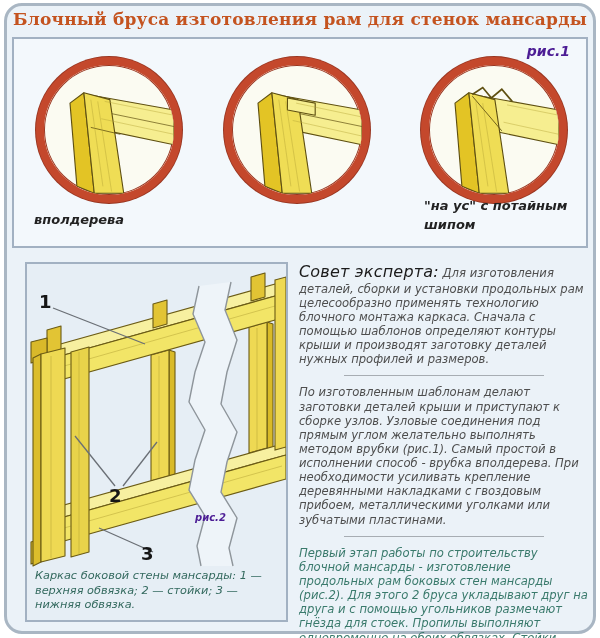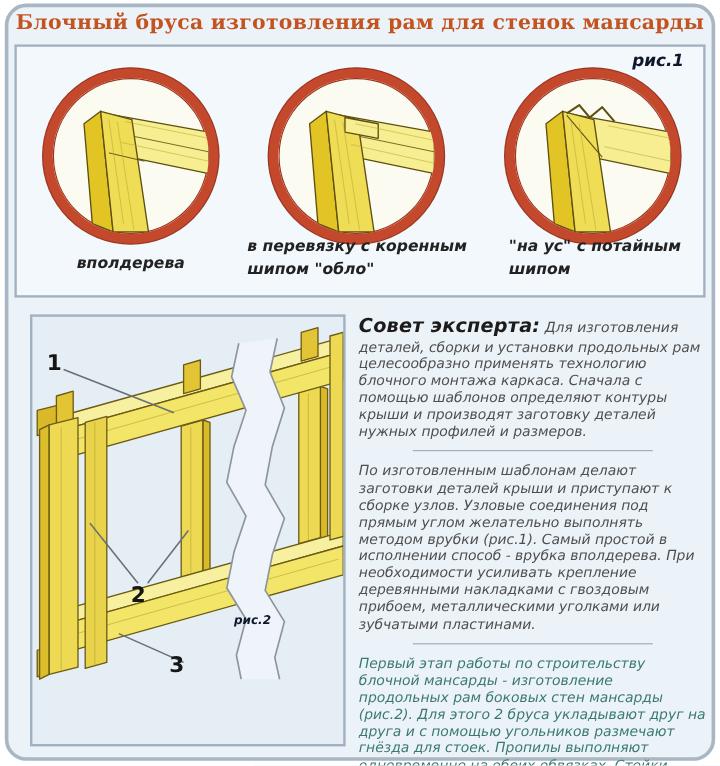--- a/index.html
+++ b/index.html
@@ -16,56 +16,56 @@
     font-family:"DejaVu Serif",serif;font-size:17px;font-weight:bold;
     color:#c4531f;letter-spacing:.2px;
   }
   
   .fig1-box{
     position:absolute;left:12px;top:37px;width:572px;height:207px;
     border:2px solid #a2b1c2;background:#f3f8fc;
   }
   .fig-label{
     font-family:"DejaVu Sans",sans-serif;font-weight:bold;font-style:italic;
-    font-size:14px;color:#0f172a;
+    font-size:14px;color:#4c1d95;
   }
   .fig1-label{position:absolute;right:16px;top:4px;}
   .circle{
     position:absolute;width:130px;height:130px;border-radius:50%;
     border:8px solid #c4482c;background:#fbfbf2;top:18px;
     box-shadow:0 0 0 1px #993621, inset 0 0 0 1px #993621;
   }
   .circle-inner{position:absolute;inset:0;border-radius:50%;overflow:hidden;}
   .c1{left:22px;} .c2{left:210px;} .c3{left:407px;}
   .joint-label{
     position:absolute;font-weight:bold;font-style:italic;font-size:13px;
     color:#222;line-height:1.45;
   }
-  .l1{left:20px;top:172px;width:150px;text-align:center;}
+  .l1{left:20px;top:172px;width:150px;}
   .l2{left:192px;top:158px;width:190px;}
   .l3{left:410px;top:158px;width:160px;}
   
   .fig2-box{
     position:absolute;left:25px;top:262px;width:259px;height:356px;
     border:2px solid #a2b1c2;background:#e6eef5;
   }
   .frame-svg{position:absolute;left:0;top:0;}
   .fig2-label{position:absolute;left:168px;top:248px;font-size:10px;}
   .caption{
     position:absolute;left:8px;right:5px;bottom:7px;
     font-style:italic;font-size:11.3px;line-height:1.3;color:#33695e;
   }
   
   .advice{
     position:absolute;left:299px;top:262px;width:290px;
     font-style:italic;font-size:11.6px;line-height:1.22;color:#4e4e4e;
   }
   .advice p{margin:0;}
   .advice .heading{
-    font-size:16px;font-weight:bold;color:#1b1b1b;letter-spacing:.2px;
+    font-size:16px;font-weight:normal;color:#1b1b1b;letter-spacing:.2px;
   }
   .advice .hl{color:#3a7a6c;}
   .advice hr{
     border:none;border-top:1px solid #a7adb3;width:200px;
     margin:9px auto 9px auto;
   }
   svg text{font-family:"DejaVu Sans",sans-serif;}
 </style>
 </head>
 <body>
@@ -131,21 +131,20 @@
           <line x1="90" y1="46" x2="150" y2="58"></line>
             <line x1="86" y1="66" x2="150" y2="80"></line>
           <line x1="54" y1="42" x2="68" y2="140"></line>
             <line x1="62" y1="44" x2="78" y2="146"></line>
         </g>
       </svg>
     </div>
   </div>
 
   <div class="joint-label l1">вполдерева</div>
-  <div class="joint-label l2">в перевязку с коренным шипом "обло"</div>
   <div class="joint-label l3">"на ус" с потайным шипом</div>
 </section>
 
 <section class="fig2-box">
   <svg class="frame-svg" width="259" height="305" viewBox="0 0 259 305">
 
     <g stroke="#6b5b15" stroke-width="1.1" stroke-linejoin="round">
       <polygon points="142,86 148,88 148,214 142,212" fill="#d9ba28"></polygon>
       <polygon points="124,91 142,86 142,212 124,217" fill="#eed953"></polygon>
       <polygon points="240,58 246,60 246,186 240,184" fill="#d9ba28"></polygon>
@@ -199,20 +198,21 @@
       <line x1="88" y1="222" x2="48" y2="172"></line>
       <line x1="96" y1="222" x2="130" y2="178"></line>
       <line x1="126" y1="288" x2="72" y2="264"></line>
     </g>
 
     <text x="12" y="44" font-size="18" font-weight="bold" fill="#151515">1</text>
     <text x="82" y="238" font-size="18" font-weight="bold" fill="#151515">2</text>
     <text x="114" y="296" font-size="18" font-weight="bold" fill="#151515">3</text>
   </svg>
   <div class="fig-label fig2-label">рис.2</div>
+  <div class="caption">Каркас боковой стены мансарды: 1 — верхняя обвязка; 2 — стойки; 3 — нижняя обвязка.</div>
 </section>
 
 <section class="advice">
   <p><span class="heading">Совет эксперта:</span> <span>Для изготовления деталей, сборки и установки продольных рам целесообразно применять технологию блочного монтажа каркаса. Сначала с помощью шаблонов определяют контуры крыши и производят заготовку деталей нужных профилей и размеров.</span></p>
   <hr>
   <p>По изготовленным шаблонам делают заготовки деталей крыши и приступают к сборке узлов. Узловые соединения под прямым углом желательно выполнять методом врубки (рис.1). Самый простой в исполнении способ - врубка вполдерева. При необходимости усиливать крепление деревянными накладками с гвоздовым прибоем, металлическими уголками или зубчатыми пластинами.</p>
   <hr>
   <p class="hl">Первый этап работы по строительству блочной мансарды - изготовление продольных рам боковых стен мансарды (рис.2). Для этого 2 бруса укладывают друг на друга и с помощью угольников размечают гнёзда для стоек. Пропилы выполняют одновременно на обеих обвязках. Стойки также заготавливают групповым методом: раскраивают по длине, вырезают шипы.</p>
 
 </section>

